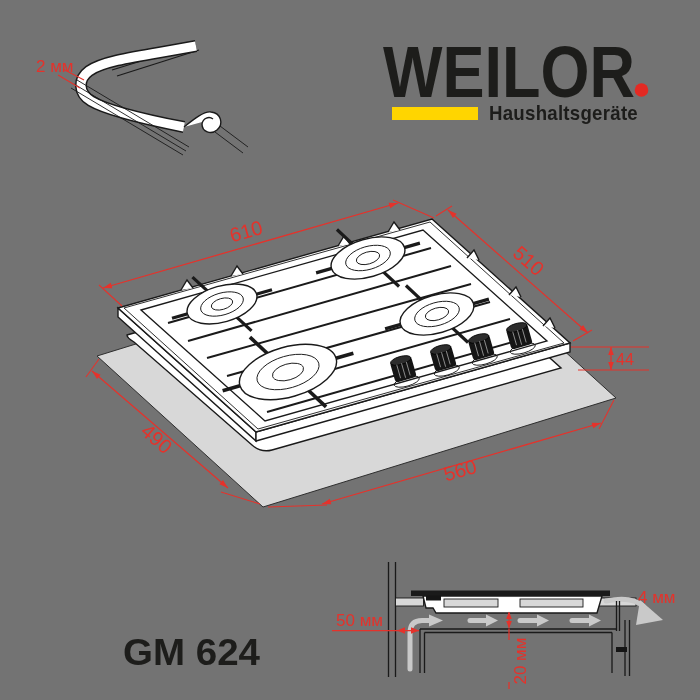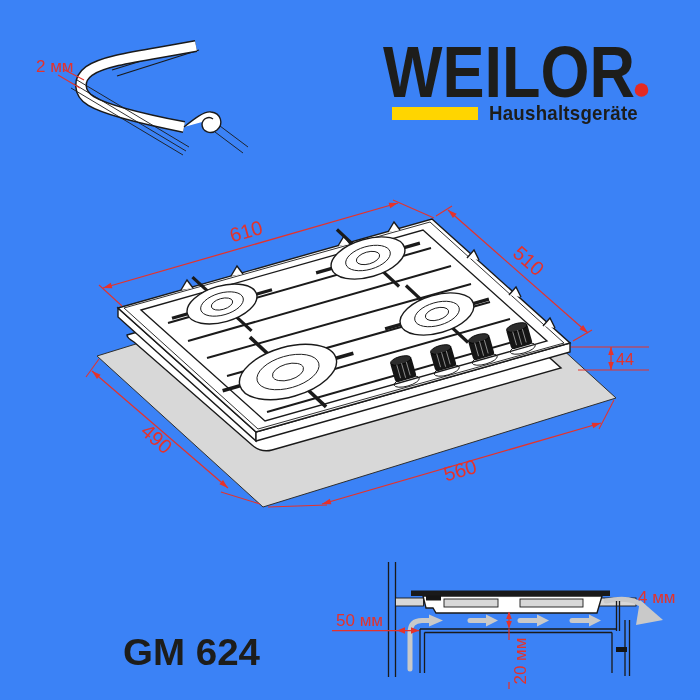--- a/index.html
+++ b/index.html
@@ -1,16 +1,16 @@
 <!DOCTYPE html>
 <html style="--dimension-red: #E5322B; --logo-red: #E42A23; --logo-yellow: #FFD500; --logo-black: #1D1D1B; --line-black: #1A1A1A; --panel-gray: #D8D8D8; --flow-gray: #C9C9C9;"><head>
 <meta charset="utf-8">
 <style>
   html,body{margin:0;padding:0;background:#ffffff;}
-  .stage{position:relative;width:700px;height:700px;background:#3b82f6;overflow:hidden;
+  .stage{position:relative;width:700px;height:700px;background:#737373;overflow:hidden;
          font-family:"Liberation Sans",sans-serif;}
   svg{position:absolute;left:0;top:0;}
   
   .ink{stroke:var(--line-black);fill:none;stroke-width:1.3;}
   .ink-thin{stroke:var(--line-black);fill:none;stroke-width:0.9;}
   .ink-white{fill:#ffffff;stroke:var(--line-black);stroke-width:1.4;}
   .gray-panel{fill:var(--panel-gray);stroke:#2e2e2e;stroke-width:1;}
   .gray-box{fill:var(--panel-gray);stroke:var(--line-black);stroke-width:0.9;}
   .dark-fill{fill:#151515;stroke:none;}
   

